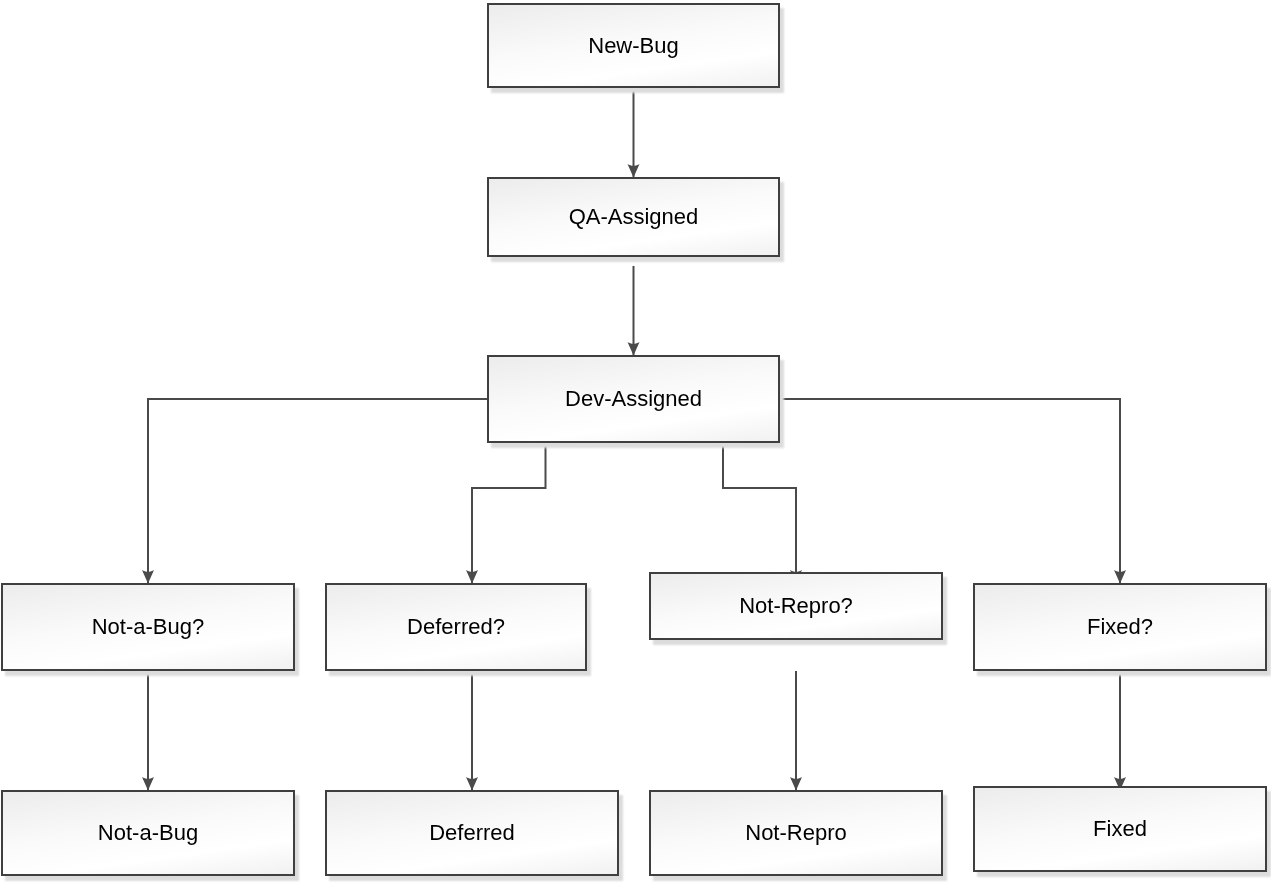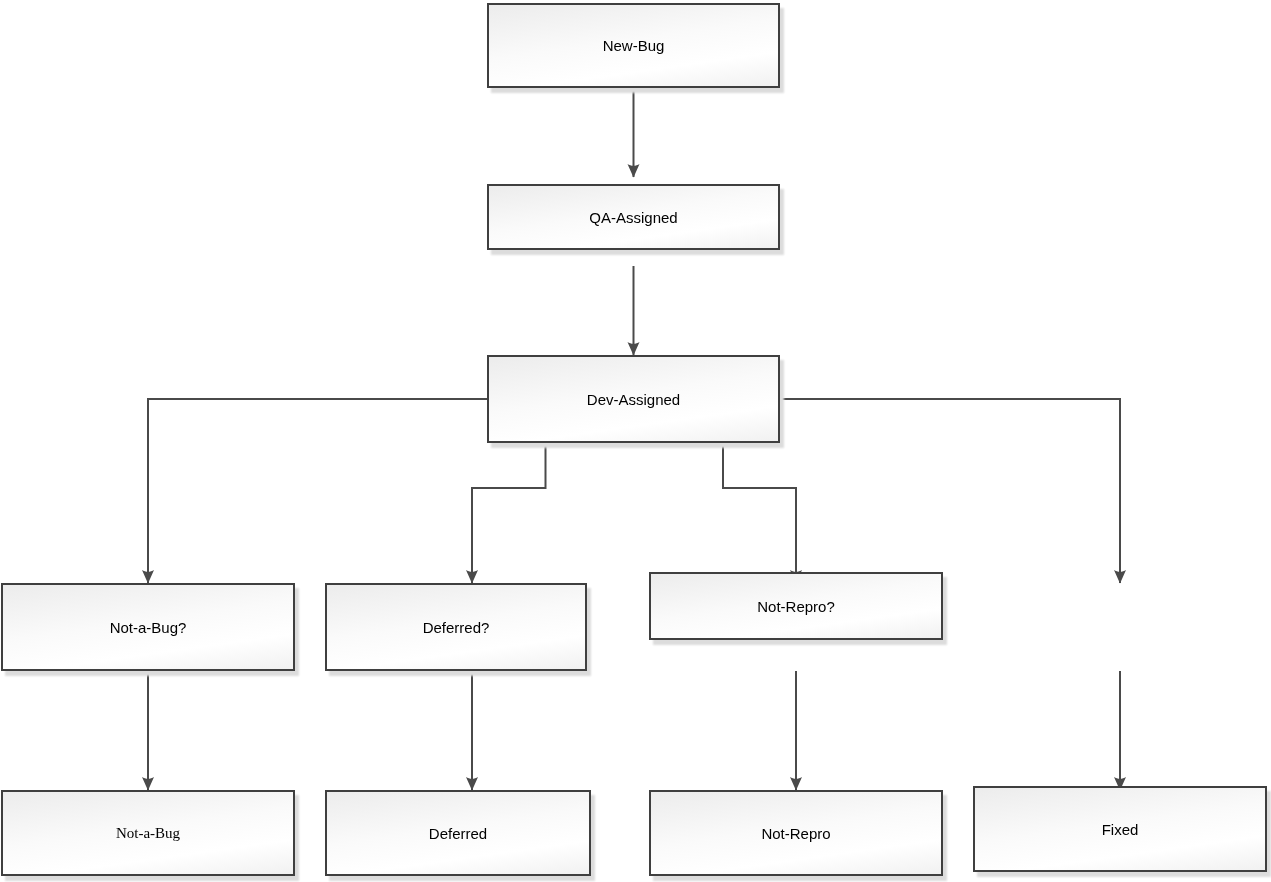--- a/index.html
+++ b/index.html
@@ -36,21 +36,21 @@
       var(--fill-top, #ececec) 0%,
       var(--fill-mid, #fafafa) 45%,
       #ffffff 72%,
       var(--fill-bottom, #f1f1f1) 100%);
     box-shadow: 4px 5px 2px var(--shadow, #dcdcdc);
     display: flex;
     align-items: center;
     justify-content: center;
   }
   .node-label {
-    font-size: 15px;
+    font-size: 22px;
     line-height: 1;
     color: var(--text, #000000);
     white-space: nowrap;
   }
 </style>
 </head>
 <body>
 
 <div class="canvas">
   <svg class="connector-layer" viewBox="0 0 1271 882" xmlns="http://www.w3.org/2000/svg">
@@ -66,39 +66,42 @@
       <polyline points="723,443 723,488 796,488 796,583" class="connector" marker-end="url(#arrowhead)"></polyline>
       <polyline points="780,399 1120,399 1120,583" class="connector" marker-end="url(#arrowhead)"></polyline>
       <polyline points="148,671 148,790" class="connector" marker-end="url(#arrowhead)"></polyline>
       <polyline points="472,671 472,790" class="connector" marker-end="url(#arrowhead)"></polyline>
       <polyline points="796,671 796,790" class="connector" marker-end="url(#arrowhead)"></polyline>
       <polyline points="1120,671 1120,790" class="connector" marker-end="url(#arrowhead)"></polyline>
     </svg>
 <div class="node" style="left: 487px; top: 3px; width: 293px; height: 85px;">
       <span class="node-label">New-Bug</span>
     </div>
-    <div class="node" style="left: 487px; top: 184px; width: 293px; height: 66px;">
+    <div class="node" style="left: 487px; top: 177px; width: 293px; height: 80px;">
       <span class="node-label">QA-Assigned</span>
     </div>
     <div class="node" style="left: 1px; top: 583px; width: 294px; height: 88px;">
       <span class="node-label">Not-a-Bug?</span>
     </div>
     <div class="node" style="left: 487px; top: 355px; width: 293px; height: 88px;">
       <span class="node-label">Dev-Assigned</span>
     </div>
     <div class="node" style="left: 325px; top: 583px; width: 262px; height: 88px;">
       <span class="node-label">Deferred?</span>
     </div>
     <div class="node" style="left: 649px; top: 572px; width: 294px; height: 68px; justify-content: center;">
       <span class="node-label">Not-Repro?</span>
     </div>
-    <div class="node" style="left: 1px; top: 790px; width: 294px; height: 86px; font-family: Liberation Serif, serif;">
+    <div class="node" style="left: 973px; top: 583px; width: 294px; height: 88px;">
+      <span class="node-label">Fixed?</span>
+    </div>
+    <div class="node" style="left: 1px; top: 790px; width: 294px; height: 86px;">
       <span class="node-label">Not-a-Bug</span>
     </div>
-    <div class="node" style="left: 325px; top: 790px; width: 266px; height: 86px;">
+    <div class="node" style="left: 325px; top: 790px; width: 294px; height: 86px;">
       <span class="node-label">Deferred</span>
     </div>
     <div class="node" style="left: 649px; top: 790px; width: 294px; height: 86px;">
       <span class="node-label">Not-Repro</span>
     </div>
     <div class="node" style="left: 973px; top: 786px; width: 294px; height: 86px;">
       <span class="node-label">Fixed</span>
     </div>
   </div>
 

